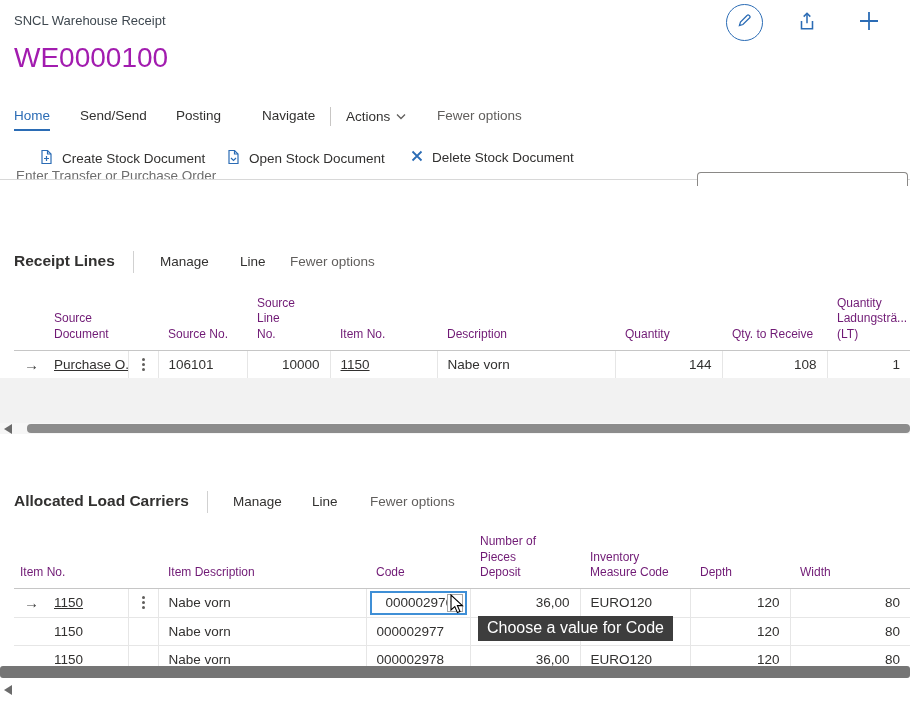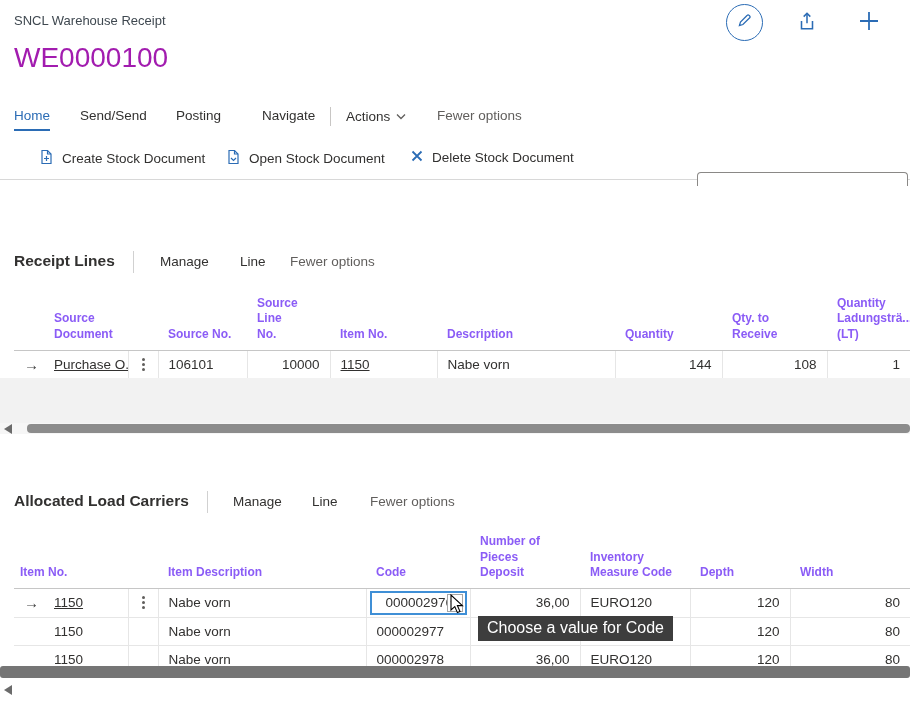--- a/index.html
+++ b/index.html
@@ -35,21 +35,21 @@
                    border:1px solid #8a8886; border-bottom:none; border-radius:4px 4px 0 0; z-index:3; }
 
   
   .sec-title { font-size:15.5px; font-weight:700; color:#323130; white-space:nowrap; cursor:pointer; }
   .sec-sep { width:1px; height:22px; background:#d1d1d1; }
   .sec-item { font-size:13.5px; color:#323130; white-space:nowrap; cursor:pointer; }
   .sec-item.muted { color:#605e5c; }
 
   
   table.grid { position:absolute; border-collapse:collapse; table-layout:fixed; font-size:13.5px; background:#fff; }
-  .grid th { font-size:12px; font-weight:700; color:#8b5cf6; vertical-align:bottom;
+  .grid th { font-size:12px; font-weight:400; color:#701a75; vertical-align:bottom;
              padding:4px 10px 7px; white-space:pre-line; line-height:1.3; overflow:hidden;
              border-bottom:1px solid #c6c6c6; text-align:left; cursor:pointer; }
   .grid td { height:28px; padding:0 10px; border-bottom:1px solid #e6e6e6;
              overflow:hidden; white-space:nowrap; background:#fff; }
   .grid .vline { border-left:1px solid #e6e6e6; }
   .ar { text-align:right; }
   .al { text-align:left; }
   .nw { white-space:nowrap; }
   .arrow-cell { padding:0 0 0 7px; color:#3f3f3f; font-size:15px; }
   .dots-cell { padding:0; cursor:pointer; }
@@ -146,20 +146,21 @@
   </span>
   <span class="abs tb-item" style="left:410px">
     <span><svg width="14" height="14" viewBox="0 0 14 14">
           <g stroke="#2b6cb5" stroke-width="1.8">
             <path d="M2.5 2.5l9 9M11.5 2.5l-9 9"></path>
           </g>
         </svg></span>
     <span>Delete Stock Document</span>
   </span>
 
+  <span class="abs clipped-text">Enter Transfer or Purchase Order</span>
   <div class="abs toolbar-divider"></div>
   <div class="abs clipped-input"></div>
 
   <span class="abs sec-title" style="left:14px; top:252px">Receipt Lines</span>
   <span class="abs sec-sep" style="left:133px; top:251px"></span>
   <span class="abs sec-item" style="left:160px; top:254px">Manage</span>
   <span class="abs sec-item" style="left:240px; top:254px">Line</span>
   <span class="abs sec-item muted" style="left:290px; top:254px">Fewer options</span>
 
   <table class="grid" style="left:14px; top:290px; width:896px">

